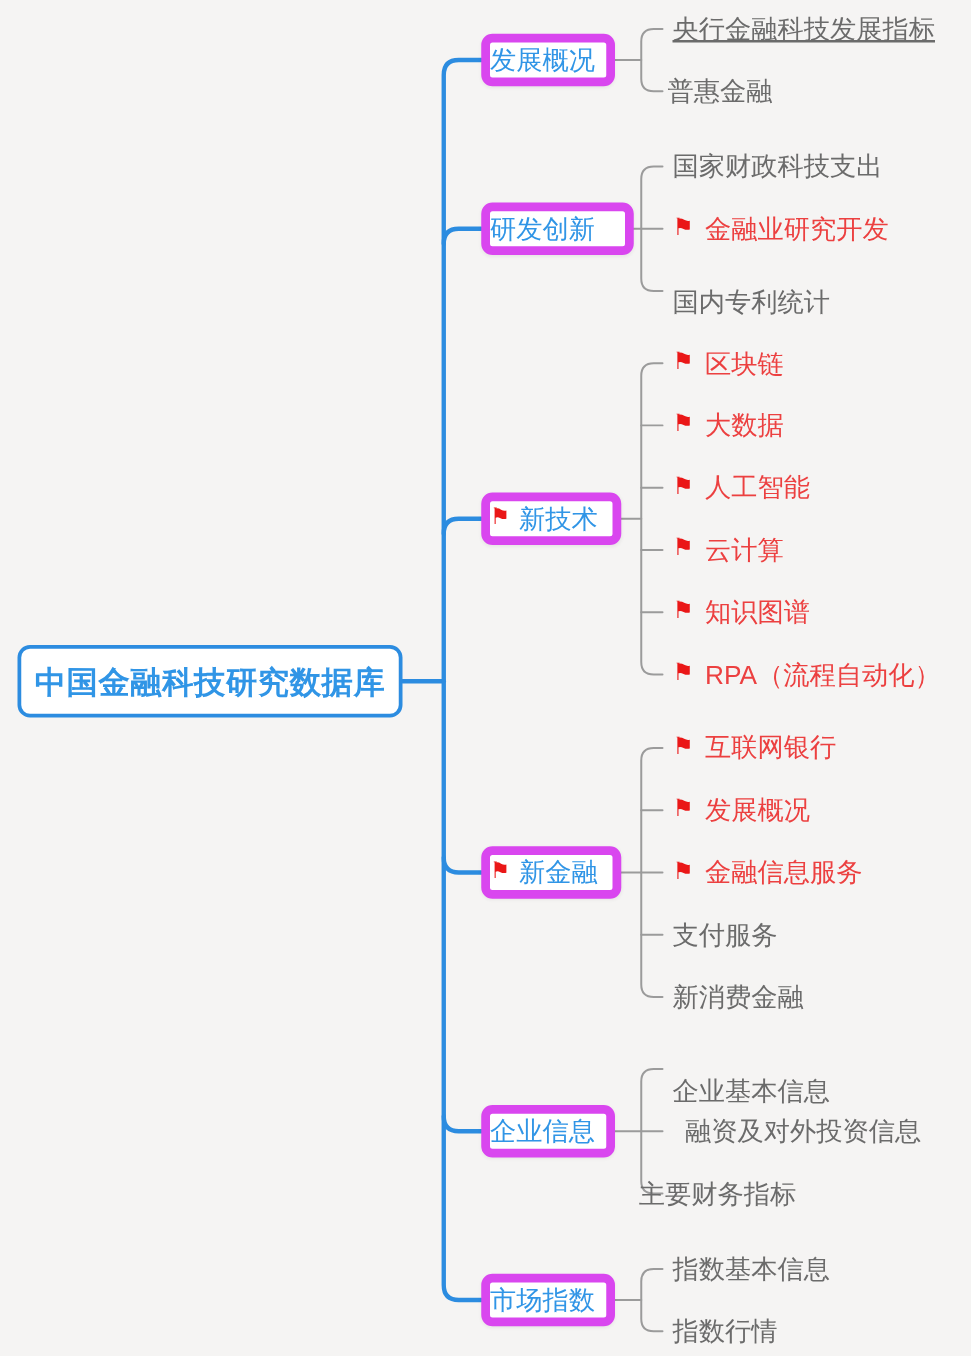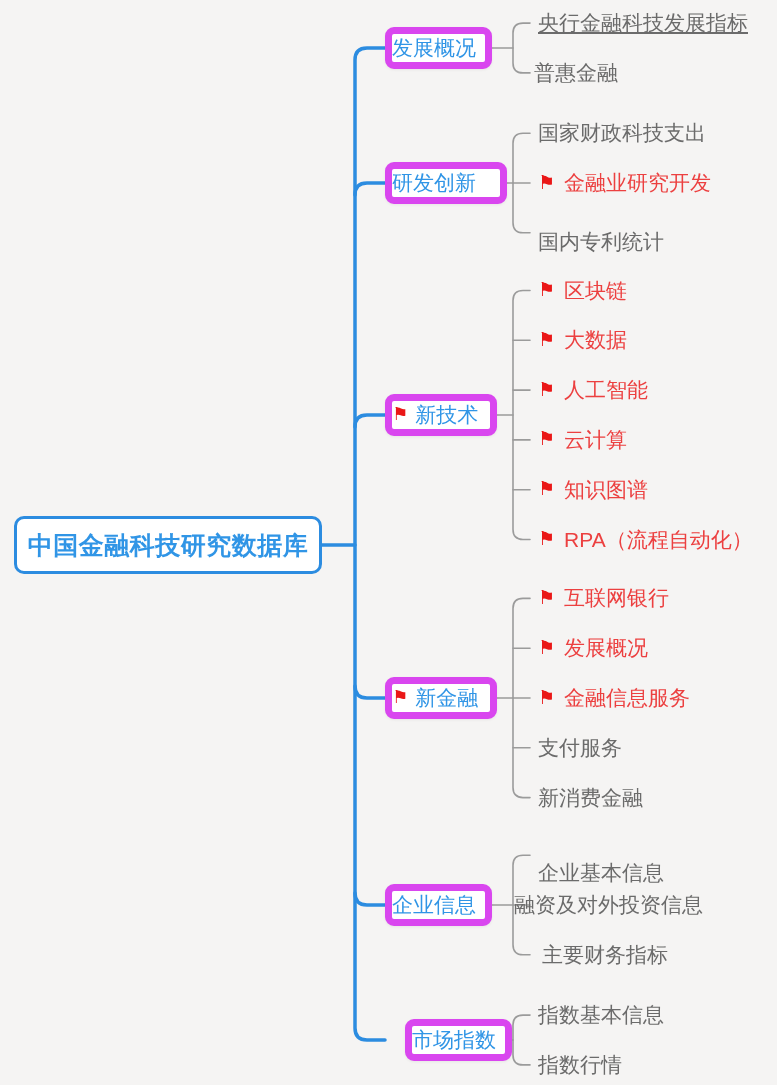--- a/index.html
+++ b/index.html
@@ -177,27 +177,27 @@
     </div>
     <div class="leaf-node plain" style="left: 538px; top: 781.6px;">
       <span>新消费金融</span>
     </div>
     <div class="branch-node" style="left: 385px; top: 884px; width: 107px; height: 42px;">
       <span>企业信息</span>
     </div>
     <div class="leaf-node plain" style="left: 538px; top: 857px;">
       <span>企业基本信息</span>
     </div>
-    <div class="leaf-node plain" style="left: 514px; top: 889px; justify-content: flex-end;">
+    <div class="leaf-node plain" style="left: 548px; top: 889px; justify-content: flex-end;">
       <span>融资及对外投资信息</span>
     </div>
-    <div class="leaf-node plain" style="left: 542px; top: 938.8px; justify-content: center;">
+    <div class="leaf-node plain" style="left: 511px; top: 938.8px; justify-content: center;">
       <span>主要财务指标</span>
     </div>
-    <div class="branch-node" style="left: 385px; top: 1019px; width: 107px; height: 42px; margin-left: 20px;">
+    <div class="branch-node" style="left: 385px; top: 1019px; width: 107px; height: 42px;">
       <span>市场指数</span>
     </div>
     <div class="leaf-node plain" style="left: 538px; top: 999.1px; align-items: center;">
       <span>指数基本信息</span>
     </div>
     <div class="leaf-node plain" style="left: 538px; top: 1048.9px; text-align: right;">
       <span>指数行情</span>
     </div>
   </div>
 

